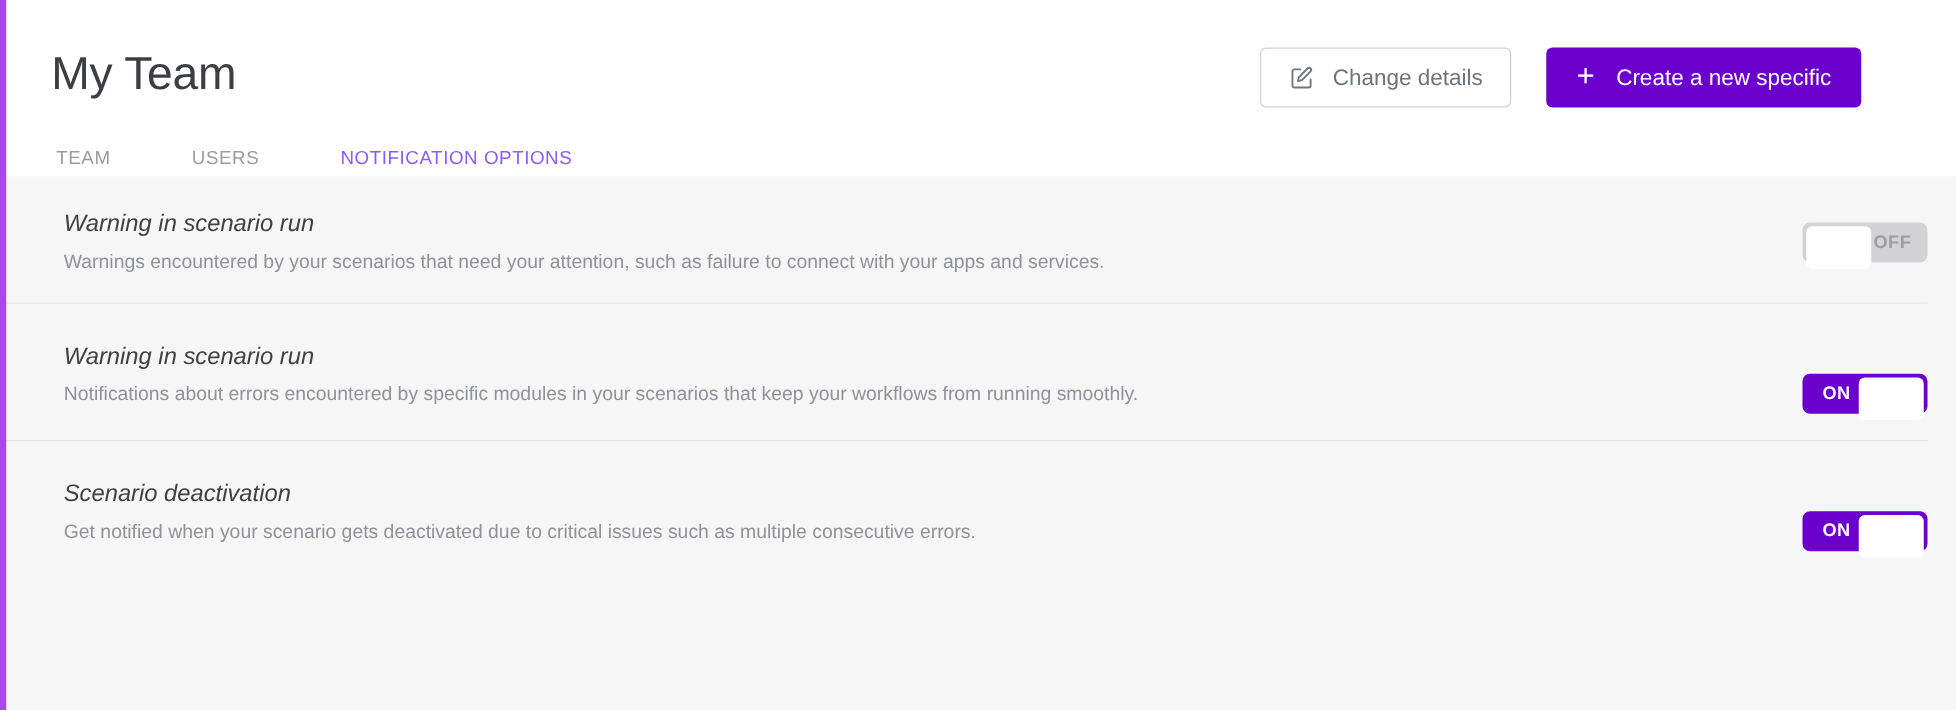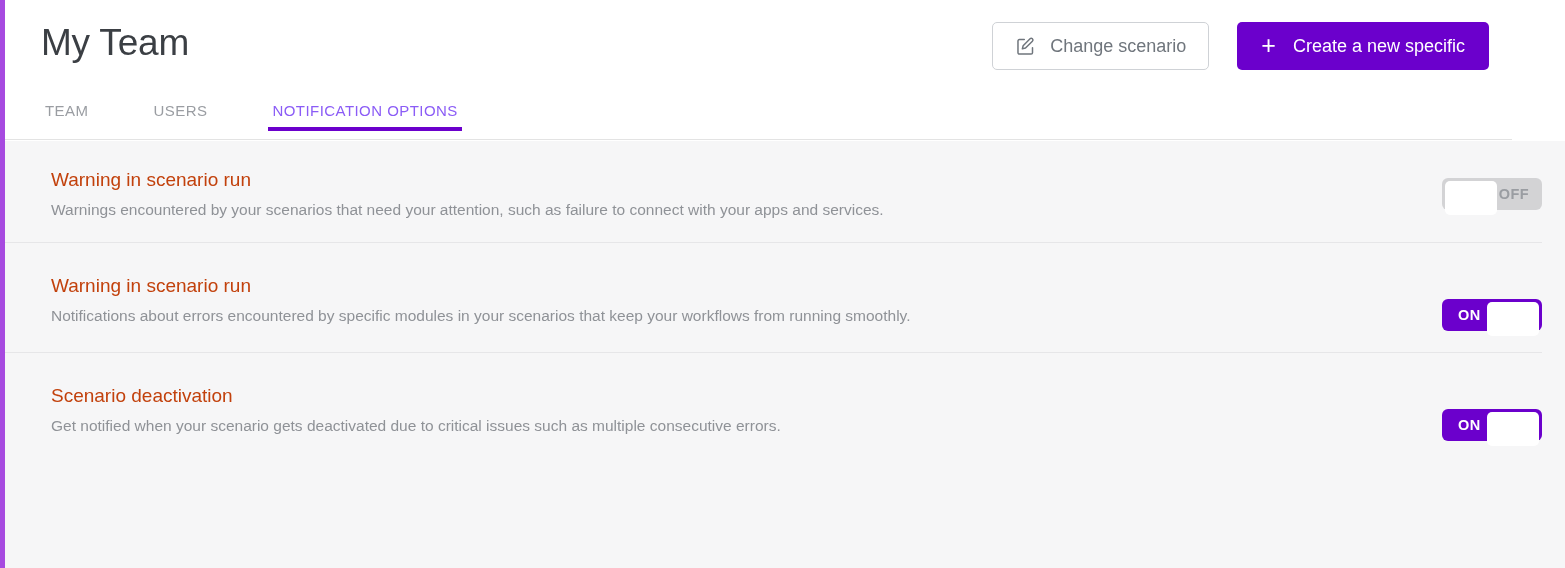--- a/index.html
+++ b/index.html
@@ -27,21 +27,21 @@
     width: 5px;
     height: 568px;
     background: #a74ae0;
     z-index: 5;
   }
 
   
   .header {
     position: absolute;
     left: 5px;
-    top: 0;
+    top: 16px;
     width: 1507px;
     height: 140px;
     background: #ffffff;
     border-bottom: 1px solid #e3e3e3;
   }
 
   .header-top {
     position: relative;
     height: 93px;
   }
@@ -168,23 +168,24 @@
     justify-content: space-between;
     padding: 26px 0 21px 46px;
     border-bottom: 1px solid #e6e6e8;
   }
   .notif-row.last { border-bottom: none; justify-content: space-between; }
 
   .notif-text { max-width: 1300px; }
 
   .notif-title {
     font-size: 19px;
-    color: #c2410c;
+    color: #404040;
     line-height: 26px;
     font-weight: 400;
+    font-style: italic;
   }
   .notif-desc {
     margin-top: 6px;
     font-size: 15.5px;
     color: #8f9297;
     line-height: 22px;
   }
 
   
   .toggle {
@@ -252,21 +253,21 @@
 
       <div class="header-actions">
 
         <button class="btn-change-details">
           <span class="edit-icon-wrap">
             <svg class="edit-icon" viewBox="0 0 24 24" fill="none" stroke="#6f757c" stroke-width="1.7" stroke-linecap="round" stroke-linejoin="round">
               <path d="M20 13.5V19a1.6 1.6 0 0 1-1.6 1.6H5a1.6 1.6 0 0 1-1.6-1.6V5.6A1.6 1.6 0 0 1 5 4h5.6"></path>
               <path d="M17.2 3.2a1.9 1.9 0 0 1 2.7 2.7L12 13.8l-3.6.9.9-3.6 7.9-7.9z"></path>
             </svg>
           </span>
-          <span class="label">Change scenario</span>
+          <span class="label">Change details</span>
         </button>
 
         <button class="btn-create-scenario">
           <span class="plus">+</span>
           <span class="label">Create a new specific</span>
         </button>
 
       </div>
     </div>
 

